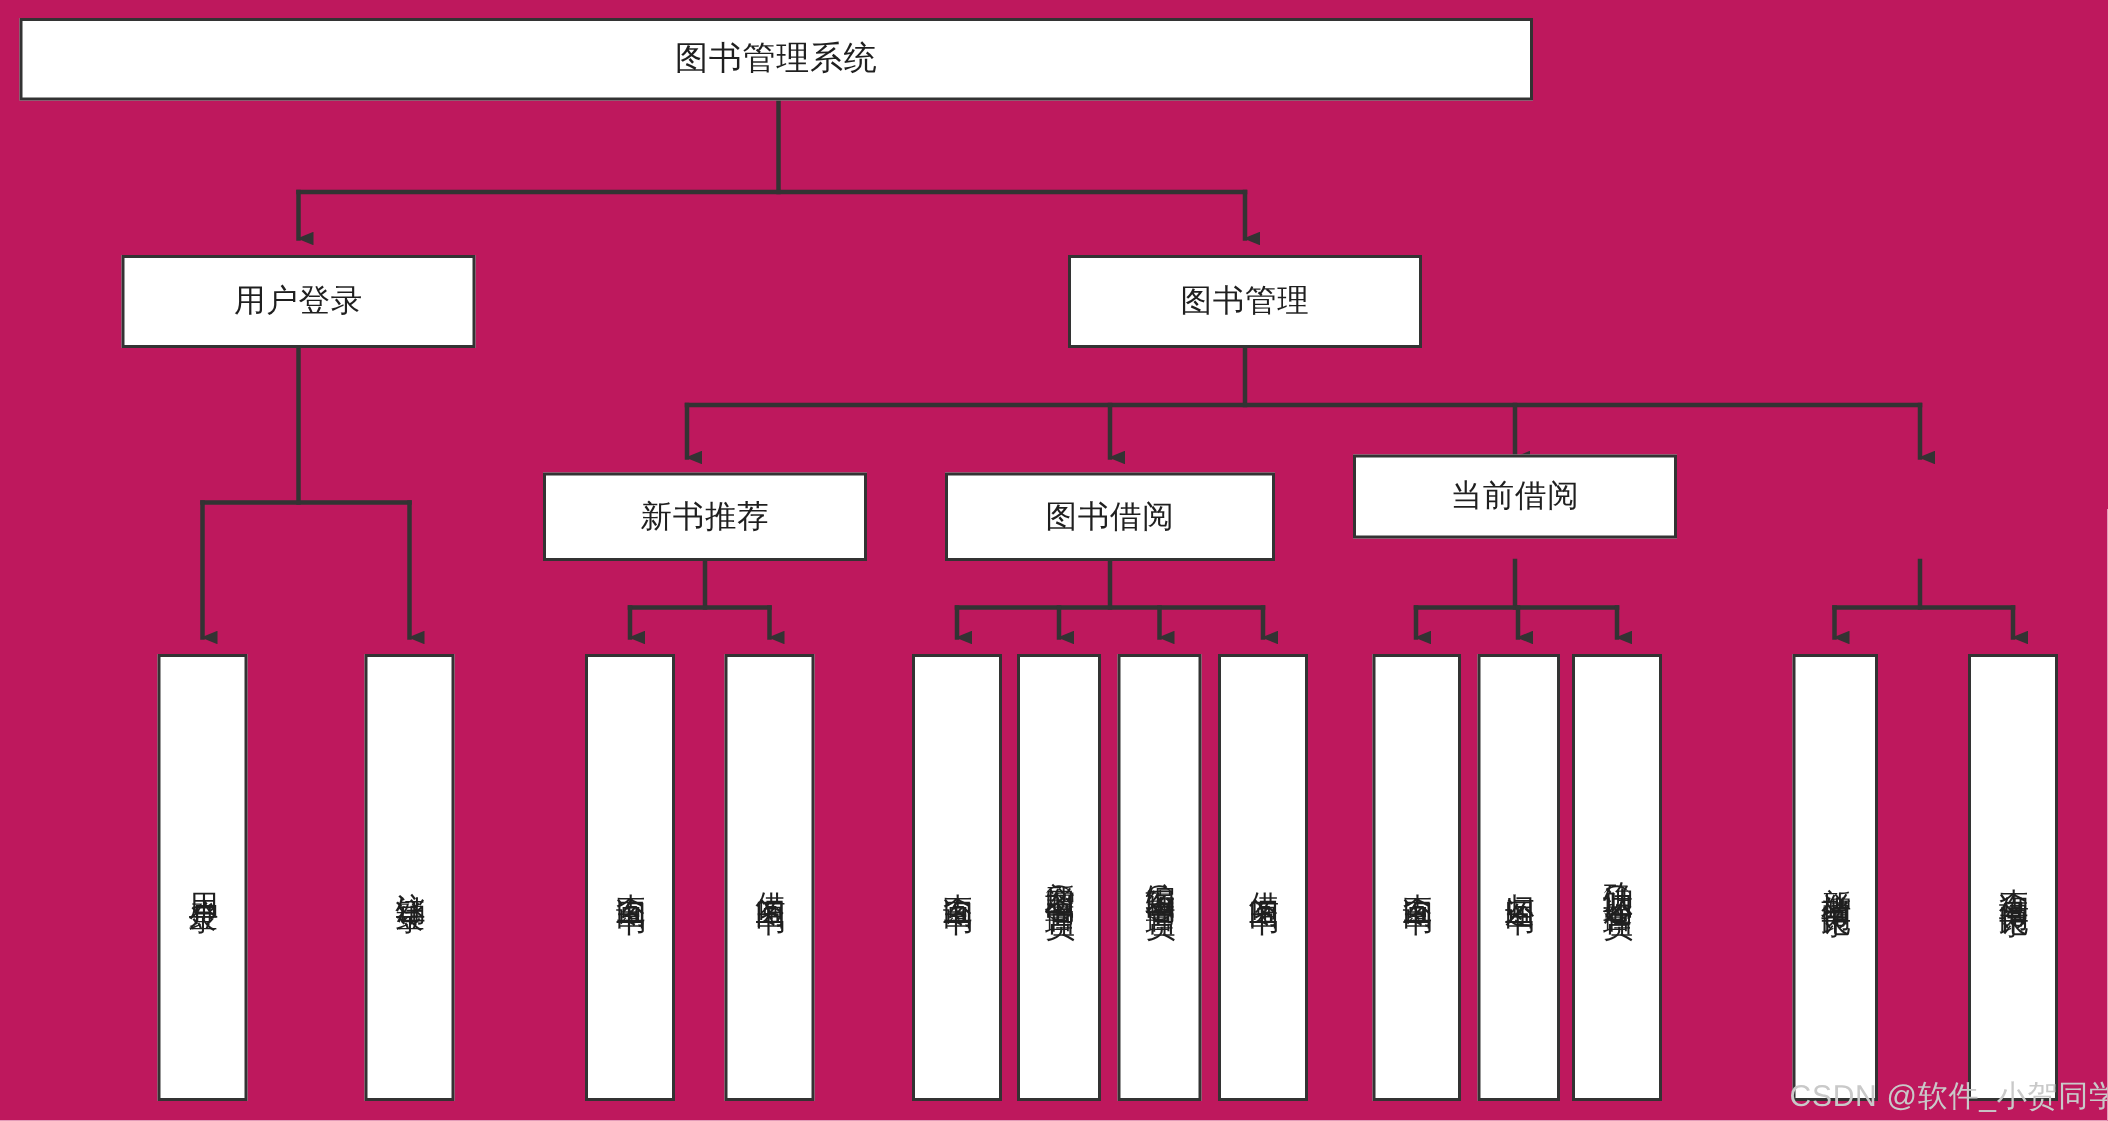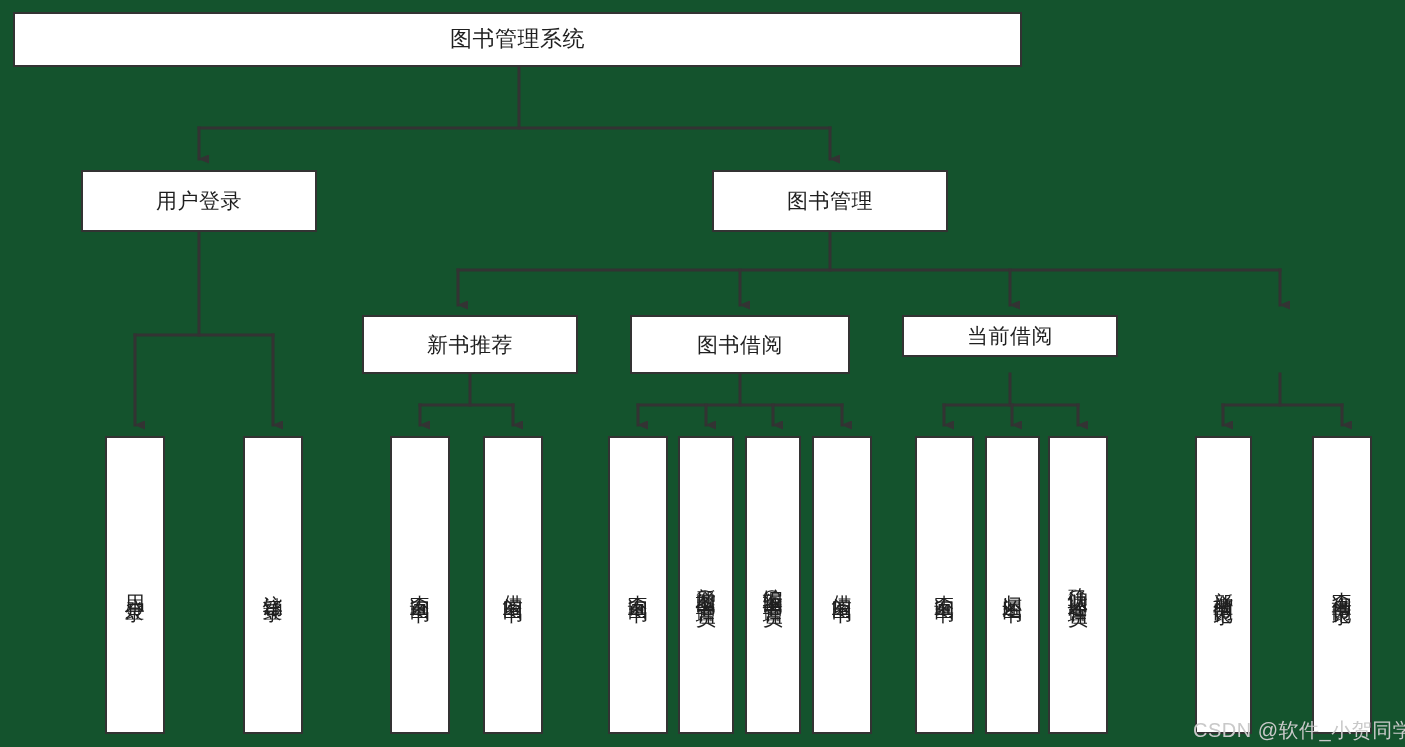--- a/index.html
+++ b/index.html
@@ -8,21 +8,21 @@
     padding: 0;
     background: #ffffff;
   }
   body {
     font-family: "Liberation Sans", "DejaVu Sans", sans-serif;
   }
   #diagram-canvas {
     position: relative;
     width: 1405px;
     height: 747px;
-    background: #14532d;
+    background: #be185d;
     overflow: hidden;
   }
   #diagram-svg {
     position: absolute;
     top: 0;
     left: 0;
     width: 1405px;
     height: 747px;
   }
   .node-box {
@@ -127,21 +127,21 @@
   <div class="node-box" style="left:362px; top:315px; width:216px; height:59px;">
     <span class="node-label">新书推荐</span>
   </div>
 
   <div class="node-box" style="left:712px; top:170px; width:236px; height:62px;">
     <span class="node-label">图书管理</span>
   </div>
   <div class="node-box" style="left:630px; top:315px; width:220px; height:59px;">
     <span class="node-label">图书借阅</span>
   </div>
-  <div class="node-box" style="left:902px; top:315px; width:216px; height:42px;justify-content:center;">
+  <div class="node-box" style="left:902px; top:303px; width:216px; height:56px;justify-content:center;">
     <span class="node-label">当前借阅</span>
   </div>
 
   <div class="node-box vertical" style="left:105px; top:436px; width:60px; height:298px;">
     <span class="node-label">用户登录</span>
   </div>
   <div class="node-box vertical" style="left:243px; top:436px; width:60px; height:298px;">
     <span class="node-label">注销登录</span>
   </div>
 

